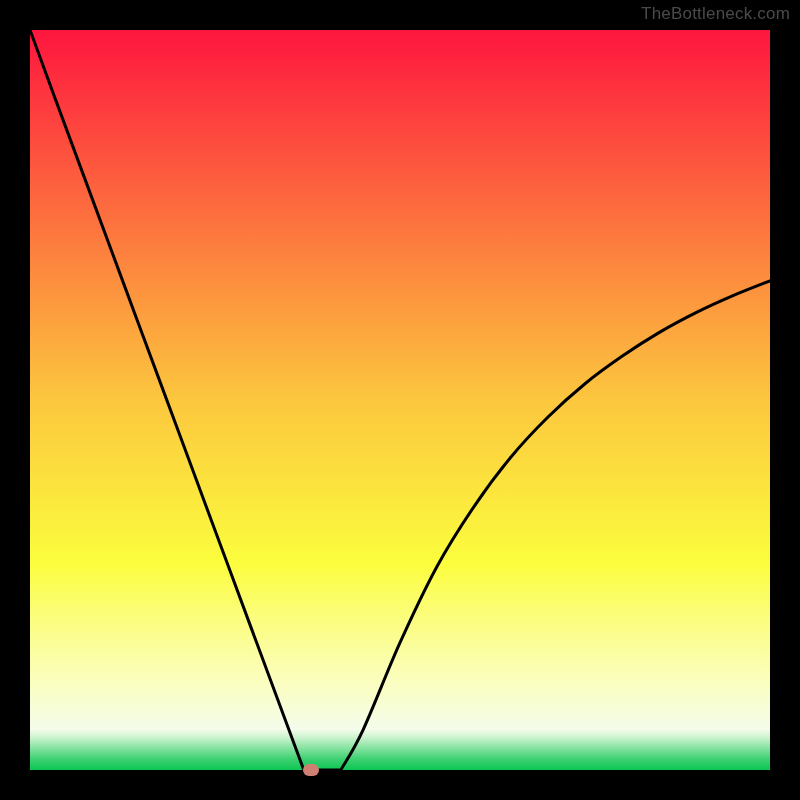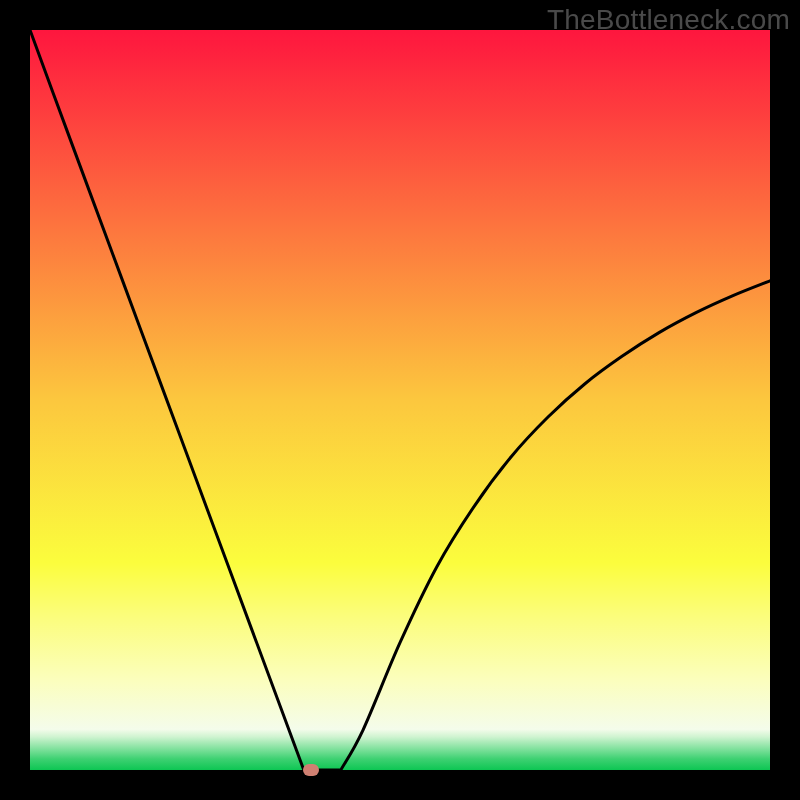--- a/index.html
+++ b/index.html
@@ -15,21 +15,21 @@
     width: 800px;
     height: 800px;
     background: #000;
     box-sizing: border-box;
   }
   .watermark {
     position: absolute;
     top: 4px;
     right: 10px;
     color: #4a4a4a;
-    font-size: 28px;
+    font-size: 17px;
     font-weight: 500;
     letter-spacing: 0.2px;
     z-index: 5;
   }
   .plot {
     position: absolute;
     left: 30px;
     top: 30px;
     width: 740px;
     height: 740px;

